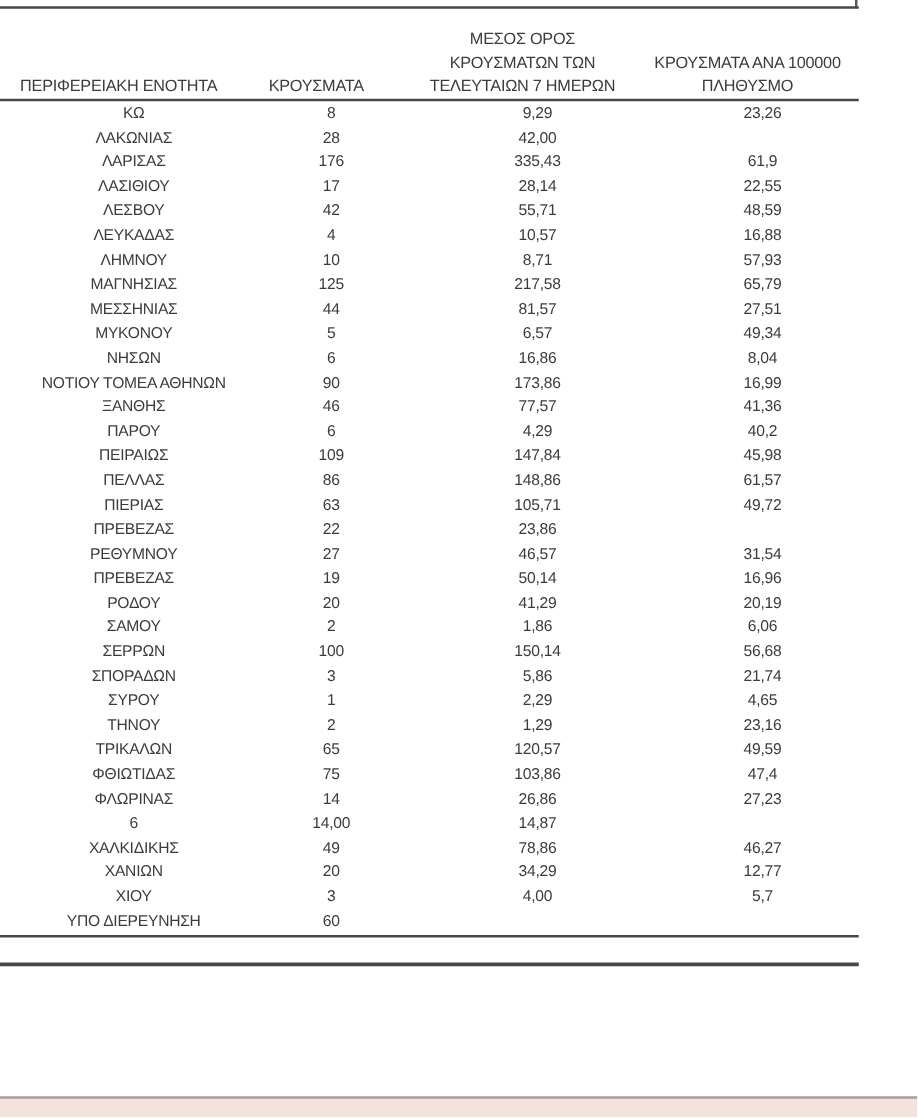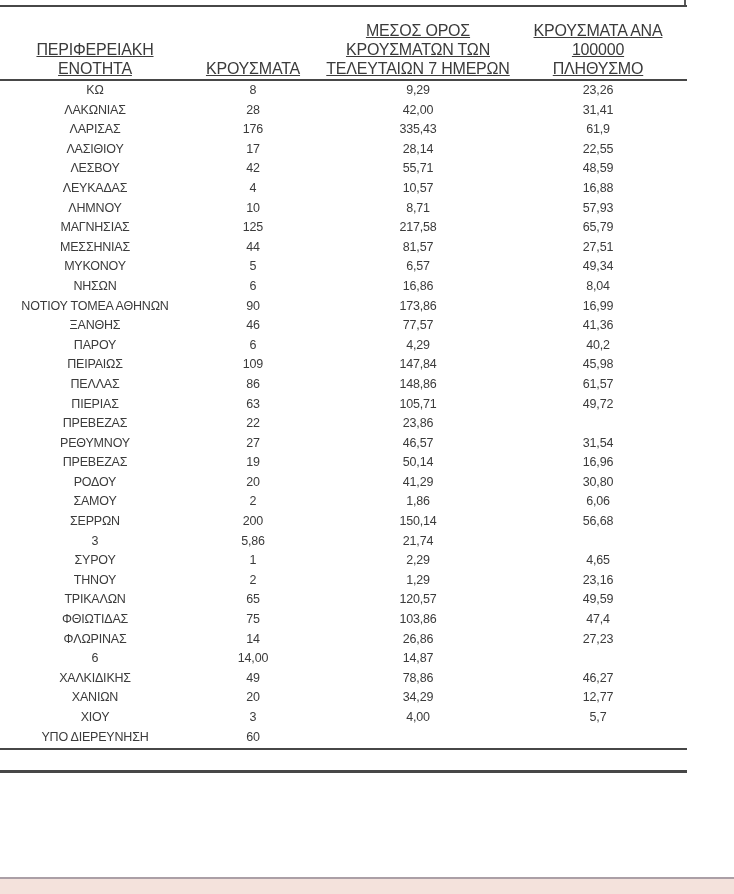--- a/index.html
+++ b/index.html
@@ -11,24 +11,24 @@
   .tick{position:absolute;background:#5a5a5a;}
   .grid-row{
     display:grid;
     grid-template-columns:190px 126px 204px 156px 11px;
   }
   .thead{
     position:absolute;left:0;top:7px;width:687px;height:72px;
     align-items:end;padding-bottom:1px;box-sizing:border-box;
   }
   .th{
-    text-align:center;font-size:16px;line-height:19px;
-    white-space:pre-line;letter-spacing:-0.2px;text-decoration:underline;
-  }
-  .tbody{position:absolute;left:0;top:81px;width:687px;}
+    text-align:center;font-size:13px;line-height:19px;
+    white-space:pre-line;letter-spacing:-0.2px;
+  }
+  .tbody{position:absolute;left:0;top:81px;width:687px;padding-left:12px;}
   .tr{height:19.6px;align-items:center;}
   .td{
     text-align:center;font-size:12.5px;line-height:19.6px;
     letter-spacing:-0.2px;white-space:nowrap;overflow:visible;
   }
   .footer-bar{
     position:absolute;left:0;top:877px;width:734px;height:17px;
     box-sizing:border-box;border-top:2px solid #ab9fa6;background:#f4e2dc;
   }
 </style>
@@ -59,21 +59,20 @@
     <div class="td">8</div>
     <div class="td">9,29</div>
     <div class="td">23,26</div>
     <div></div>
   </div>
 
   <div class="tr grid-row">
     <div class="td">ΛΑΚΩΝΙΑΣ</div>
     <div class="td">28</div>
     <div class="td">42,00</div>
-    <div class="td">31,41</div>
     <div></div>
   </div>
 
   <div class="tr grid-row">
     <div class="td">ΛΑΡΙΣΑΣ</div>
     <div class="td">176</div>
     <div class="td">335,43</div>
     <div class="td">61,9</div>
     <div></div>
   </div>
@@ -210,41 +209,42 @@
     <div class="td">19</div>
     <div class="td">50,14</div>
     <div class="td">16,96</div>
     <div></div>
   </div>
 
   <div class="tr grid-row">
     <div class="td">ΡΟΔΟΥ</div>
     <div class="td">20</div>
     <div class="td">41,29</div>
-    <div class="td">30,80</div>
+    <div class="td">20,19</div>
     <div></div>
   </div>
 
   <div class="tr grid-row">
     <div class="td">ΣΑΜΟΥ</div>
     <div class="td">2</div>
     <div class="td">1,86</div>
     <div class="td">6,06</div>
     <div></div>
   </div>
 
   <div class="tr grid-row">
     <div class="td">ΣΕΡΡΩΝ</div>
-    <div class="td">200</div>
+    <div class="td">100</div>
     <div class="td">150,14</div>
     <div class="td">56,68</div>
     <div></div>
   </div>
 
   <div class="tr grid-row">
+    <div class="td">ΣΠΟΡΑΔΩΝ</div>
     <div class="td">3</div>
     <div class="td">5,86</div>
     <div class="td">21,74</div>
     <div></div>
   </div>
 
   <div class="tr grid-row">
     <div class="td">ΣΥΡΟΥ</div>
     <div class="td">1</div>
     <div class="td">2,29</div>

